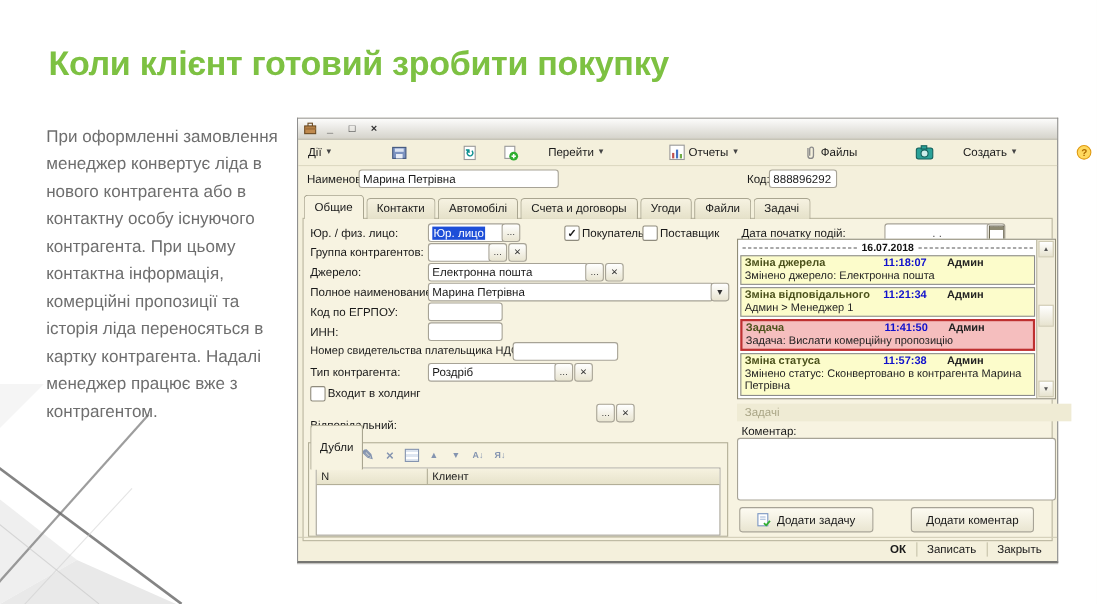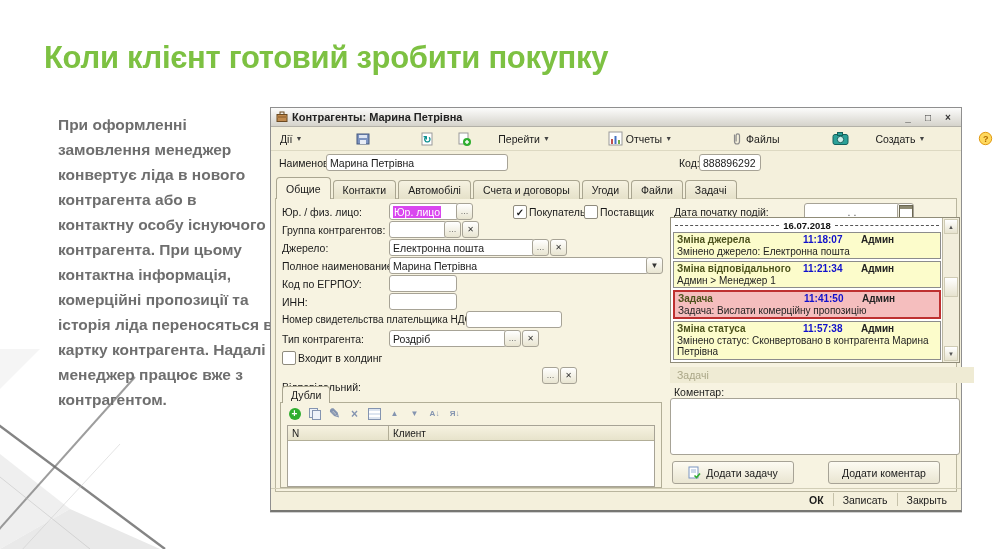--- a/index.html
+++ b/index.html
@@ -3,52 +3,52 @@
 <meta charset="utf-8">
 <style>
   html,body{margin:0;padding:0;background:#fff;}
   .slide{position:relative;width:997px;height:549px;background:#ffffff;overflow:hidden;
          font-family:"Liberation Sans",sans-serif;}
   
   .corner{position:absolute;left:0;bottom:0;pointer-events:none;}
   
   .slide-title{position:absolute;left:44px;top:40px;margin:0;font-size:31px;font-weight:bold;
                letter-spacing:-0.3px;color:#7DC142;white-space:nowrap;}
-  .slide-para{position:absolute;left:58px;top:112px;width:216px;margin:0;font-size:15.5px;
-              line-height:25px;font-weight:bold;color:#6e6e6e;}
+  .slide-para{position:absolute;left:42px;top:112px;width:216px;margin:0;font-size:15.5px;
+              line-height:25px;font-weight:normal;color:#6e6e6e;}
   
   .window{position:absolute;left:270px;top:107px;width:692px;height:405px;background:#F4F0DC;
           border:1px solid #8f8f8f;border-bottom:2px solid #767672;box-sizing:border-box;
           font-size:10.5px;color:#1a1a1a;box-shadow:0 1px 0 rgba(120,120,120,.35);}
   .titlebar{height:18px;display:flex;align-items:center;gap:4px;padding:0 5px;
             background:linear-gradient(#fcfcfb,#d5d3cb);border-bottom:1px solid #b3b1a8;}
   .wtitle{flex:1;font-size:11px;font-weight:bold;color:#222;white-space:nowrap;overflow:hidden;}
   .wc{width:16px;text-align:center;font-size:10px;font-weight:bold;color:#333;cursor:default;}
   .toolbar{height:23px;display:flex;align-items:center;padding:0 4px;border-bottom:1px solid #ddd9c2;gap:21px;}
   .tbtn{display:flex;align-items:center;gap:3px;height:20px;padding:0 5px;background:none;border:0;
         font:inherit;color:#1a1a1a;cursor:default;}
   .caret{font-size:7px;color:#444;}
   .tsep{width:1px;height:16px;background:#c9c5ae;margin:0 3px;}
   .ticon{width:18px;height:18px;display:flex;align-items:center;justify-content:center;background:none;border:0;padding:0;}
   .lbl{position:absolute;white-space:nowrap;color:#1a1a1a;}
   .inp{position:absolute;height:15px;background:#fff;border:1px solid #a7a396;border-radius:3px;
        padding:0 3px;display:flex;align-items:center;white-space:nowrap;overflow:hidden;font-size:10.5px;}
-  .inp .sel{background:#d946ef;color:#fff;padding:0 1px;}
+  .inp .sel{background:#1d4ed8;color:#fff;padding:0 1px;}
   .sbtn{position:absolute;width:17px;height:17px;border:1px solid #a7a396;border-radius:3px;
         background:linear-gradient(#ffffff,#e9e5d1);display:flex;align-items:center;justify-content:center;
         font-size:8px;color:#333;padding:0;}
   .cb{position:absolute;width:12px;height:12px;border:1px solid #8f8b7d;border-radius:2px;background:#fff;
       display:flex;align-items:center;justify-content:center;font-size:10px;font-weight:bold;color:#1a1a1a;}
   .tabs{position:absolute;left:5px;top:70px;display:flex;align-items:flex-end;gap:2px;height:21px;z-index:3;}
   .tab{height:18px;padding:0 9px;display:flex;align-items:center;border:1px solid #a9a590;border-bottom:0;
        border-radius:4px 4px 0 0;background:linear-gradient(#f6f2e1,#e5e1c9);white-space:nowrap;cursor:default;}
   .tab.active{height:21px;background:#F7F3E1;}
   .panel{position:absolute;left:4px;top:90px;width:682px;height:294px;border:1px solid #b9b59e;
          background:#F7F3E1;box-sizing:border-box;}
-  .subtab{position:absolute;height:16px;padding:0 8px;display:flex;align-items:center;border:1px solid #a9a590;
+  .subtab{position:absolute;height:16px;padding:12px 8px;display:flex;align-items:center;border:1px solid #a9a590;
           border-bottom:0;border-radius:3px 3px 0 0;background:#F7F3E1;z-index:2;}
   .frame{position:absolute;border:1px solid #b2ae97;background:#F7F3E1;box-sizing:border-box;}
   .gridbar{display:flex;align-items:center;gap:5px;padding:3px 6px 2px;}
   .gicon{width:15px;height:15px;display:flex;align-items:center;justify-content:center;background:none;border:0;padding:0;}
   .gtable{margin:2px 6px;border:1px solid #a7a396;background:#fff;height:60px;}
   .ghead{display:flex;height:14px;background:linear-gradient(#f6f2e0,#e7e3cb);border-bottom:1px solid #b2ae97;font-size:10px;}
   .ghead .gc1{width:92px;border-right:1px solid #b2ae97;padding:0 4px;display:flex;align-items:center;}
   .ghead .gc2{flex:1;padding:0 4px;display:flex;align-items:center;}
   .hist{position:absolute;background:#fff;border:1px solid #908c78;box-sizing:border-box;overflow:hidden;}
   .hist-inner{position:absolute;left:0;top:0;right:16px;bottom:0;overflow:hidden;}
@@ -110,21 +110,20 @@
   <p class="slide-para">При оформленні замовлення менеджер конвертує ліда в нового контрагента або в контактну особу існуючого контрагента. При цьому контактна інформація, комерційні пропозиції та історія ліда переносяться в картку контрагента. Надалі менеджер працює вже з контрагентом.</p>
 
   <div class="window">
 
     <div class="titlebar">
       <svg width="12" height="12" viewBox="0 0 12 12">
         <rect x="4" y="1" width="4" height="3" fill="none" stroke="#6b4a22"></rect>
         <rect x="1" y="3.5" width="10" height="7" fill="#c08a4e" stroke="#6b4a22"></rect>
         <rect x="1" y="5" width="10" height="2" fill="#a3723c"></rect>
       </svg>
-      <span class="wtitle">Контрагенты: Марина Петрівна</span>
       <span class="wc">_</span>
       <span class="wc">□</span>
       <span class="wc">×</span>
     </div>
 
     <div class="toolbar">
       <button class="tbtn">
         <span>Дії</span>
           <span class="caret">▼</span>
       </button>

